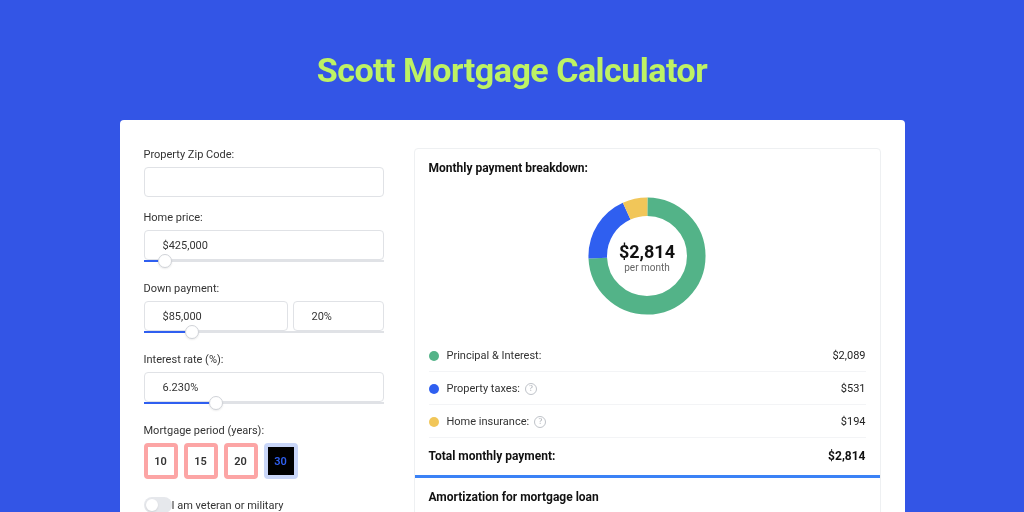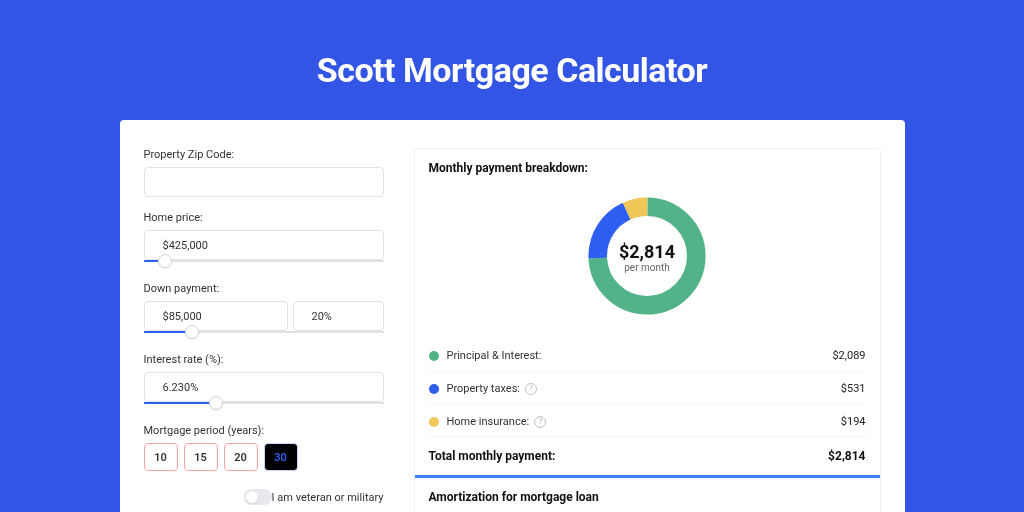--- a/index.html
+++ b/index.html
@@ -1,18 +1,18 @@
 <!DOCTYPE html>
 <html><head>
 <meta charset="utf-8">
 <style>
   * { box-sizing: border-box; margin: 0; padding: 0; font-family: -apple-system, BlinkMacSystemFont, "Segoe UI", Roboto, Helvetica, Arial, sans-serif; }
   body { background: #3355e6; width: 1024px; height: 512px; overflow: hidden; }
   .outer { padding-top: 50px; }
-  .title { color: #ffffff; text-align: center; font-size: 34px; font-weight: 700; letter-spacing: -0.5px; margin-bottom: 30px; }
+  .title { color: #bef264; text-align: center; font-size: 34px; font-weight: 700; letter-spacing: -0.5px; margin-bottom: 30px; }
   .panel { background: #fff; width: 785px; margin: 0 auto; border-radius: 4px; padding: 28px 24px; display: flex; gap: 30px; min-height: 400px; }
   .left { width: 240px; flex-shrink: 0; }
   .right { flex: 1; border: 1px solid #eef0f2; border-radius: 4px; }
   .right-inner { padding: 12px 14px 10px 14px; border-bottom: 3px solid #3b82f6; }
   .label { font-size: 11px; color: #333; margin-bottom: 6px; }
   .input {
     width: 100%; height: 30px; border: 1px solid #e0e2e6; border-radius: 4px;
     padding: 0 18px; font-size: 11px; color: #333;
   }
   .group { margin-bottom: 14px; }
@@ -20,26 +20,26 @@
   .slider-track { height: 2px; background: #e0e2e6; position: absolute; left: 0; right: 0; top: 0; }
   .slider-fill { height: 2px; background: #2f5ff0; position: absolute; left: 0; top: 0; }
   .slider-thumb {
     width: 14px; height: 14px; background: #fff; border: 1px solid #d0d3d8;
     border-radius: 50%; position: absolute; top: -6px; transform: translateX(-50%);
     box-shadow: 0 1px 2px rgba(0,0,0,0.08);
   }
   .row { display: flex; gap: 5px; }
   .periods { display: flex; gap: 6px; }
   .period-btn {
-    width: 34px; height: 28px; border: 1px solid #fca5a5; border-radius: 4px;
+    width: 34px; height: 36px; border: 4px solid #fca5a5; border-radius: 4px;
     background: #fff; font-size: 11px; color: #333; display: flex;
     align-items: center; justify-content: center; cursor: pointer; font-weight: 600;
   }
   .period-btn.selected { background: #000000; color: #2f5ff0; border-color: #c9d6f8; }
-  .toggle-row { display: flex; align-items: center; margin-top: 18px; justify-content: flex-end; }
+  .toggle-row { display: flex; align-items: center; margin-top: 18px; }
   .toggle {
     width: 28px; height: 16px; background: #e6e8ec; border-radius: 999px; position: relative;
   }
   .toggle-knob {
     width: 12px; height: 12px; background: #fff; border-radius: 50%; position: absolute;
     top: 2px; left: 2px; box-shadow: 0 1px 2px rgba(0,0,0,0.1);
   }
   .toggle-label { font-size: 11px; color: #333; }
 
   .section-title { font-size: 12px; font-weight: 700; color: #111; }

